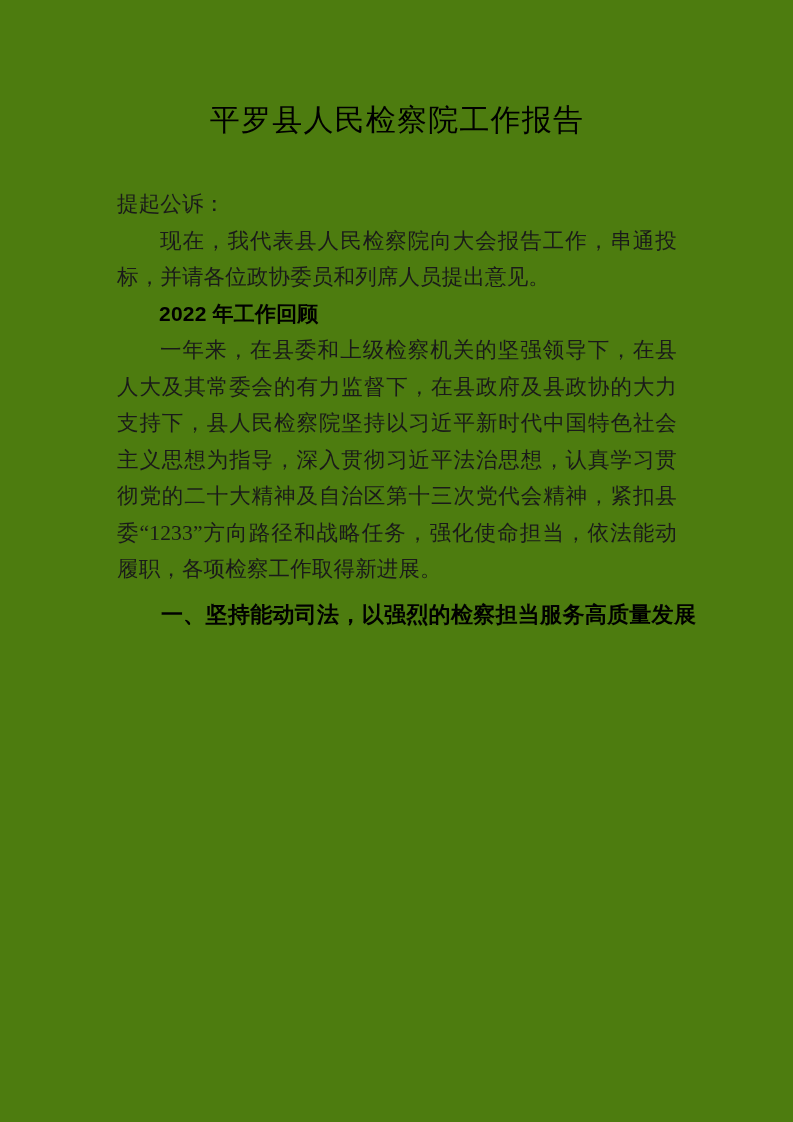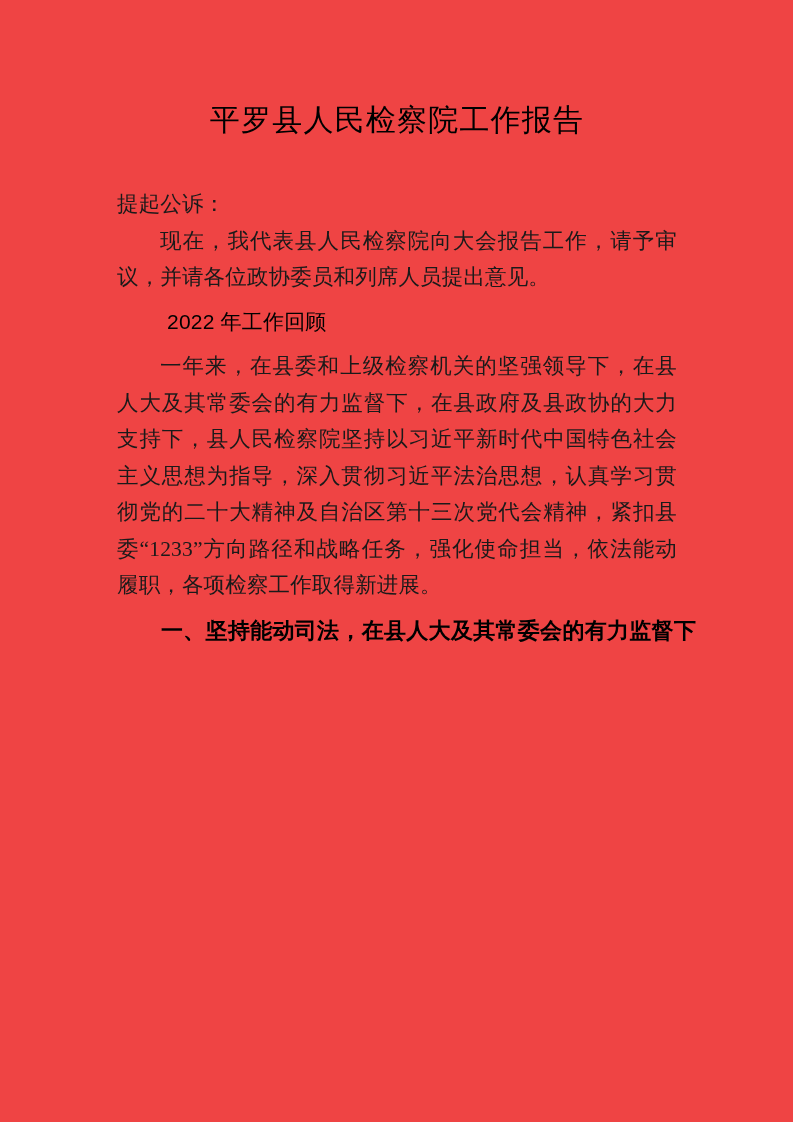--- a/index.html
+++ b/index.html
@@ -10,21 +10,21 @@
 
   body {
     font-family: "Liberation Serif", "DejaVu Serif", serif;
     -webkit-font-smoothing: antialiased;
   }
 
   #page {
     position: relative;
     width: 793px;
     height: 1122px;
-    background: #ef4444;
+    background: #4d7c0f;
     overflow: hidden;
     box-sizing: border-box;
   }
 
   
   #content {
     position: absolute;
     left: 117px;
     top: 0;
     width: 560px;
@@ -63,23 +63,23 @@
 
   .para.flush {
     text-indent: 0;
   }
 
   
   .sub-heading {
     font-family: "Liberation Sans", "DejaVu Sans", sans-serif;
     font-size: 21px;
     line-height: 36.5px;
-    font-weight: 400;
+    font-weight: 700;
     color: #000000;
-    margin: 8px;
+    margin: 0;
     text-indent: 2em;
     letter-spacing: 0.2px;
   }
 
   
   .section-heading {
     font-family: "Liberation Sans", "DejaVu Sans", sans-serif;
     font-size: 22px;
     line-height: 36.5px;
     font-weight: 700;
@@ -107,28 +107,28 @@
 
 <div id="page">
   <div id="content">
 
     <h1 class="doc-title">平罗县人民检察院工作报告</h1>
 
     <div class="gap-title-body"></div>
 
     <p class="para flush">提起公诉：</p>
 
-    <p class="para indent">现在，我代表县人民检察院向大会报告工作，请予审议，并请各位政协委员和列席人员提出意见。</p>
+    <p class="para indent">现在，我代表县人民检察院向大会报告工作，串通投标，并请各位政协委员和列席人员提出意见。</p>
 
     <p class="sub-heading">2022 年工作回顾</p>
 
     <p class="para indent">一年来，在县委和上级检察机关的坚强领导下，在县人大及其常委会的有力监督下，在县政府及县政协的大力支持下，县人民检察院坚持以习近平新时代中国特色社会主义思想为指导，深入贯彻习近平法治思想，认真学习贯彻党的二十大精神及自治区第十三次党代会精神，紧扣县委“1233”方向路径和战略任务，强化使命担当，依法能动履职，各项检察工作取得新进展。</p>
 
     <div class="gap-before-section"></div>
 
-    <p class="section-heading">一、坚持能动司法，在县人大及其常委会的有力监督下</p>
+    <p class="section-heading">一、坚持能动司法，以强烈的检察担当服务高质量发展</p>
 
     <div class="gap-after-section"></div>
 
 
 
   </div>
 </div>
 
 </body></html>

